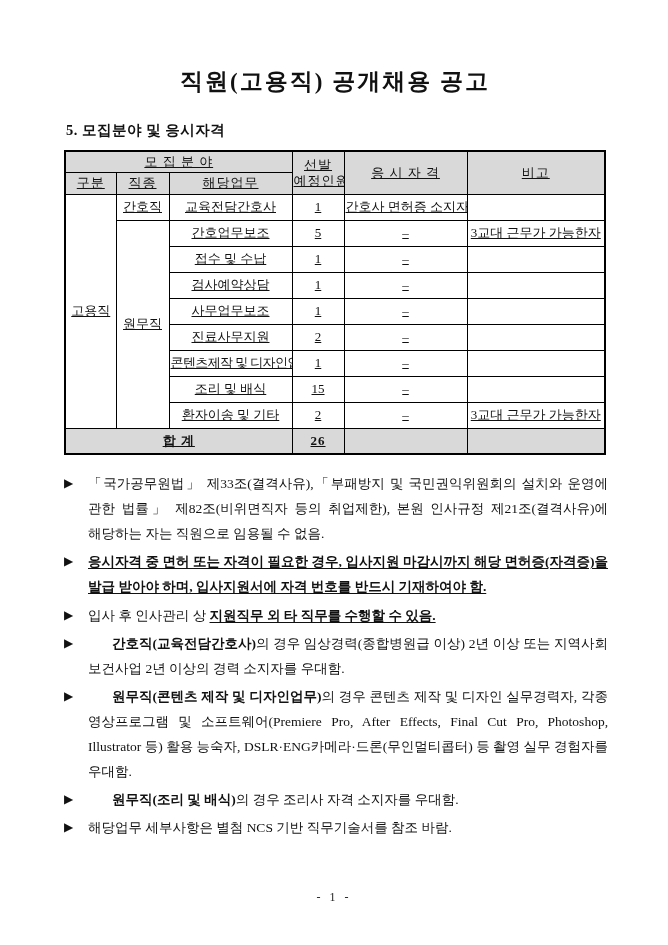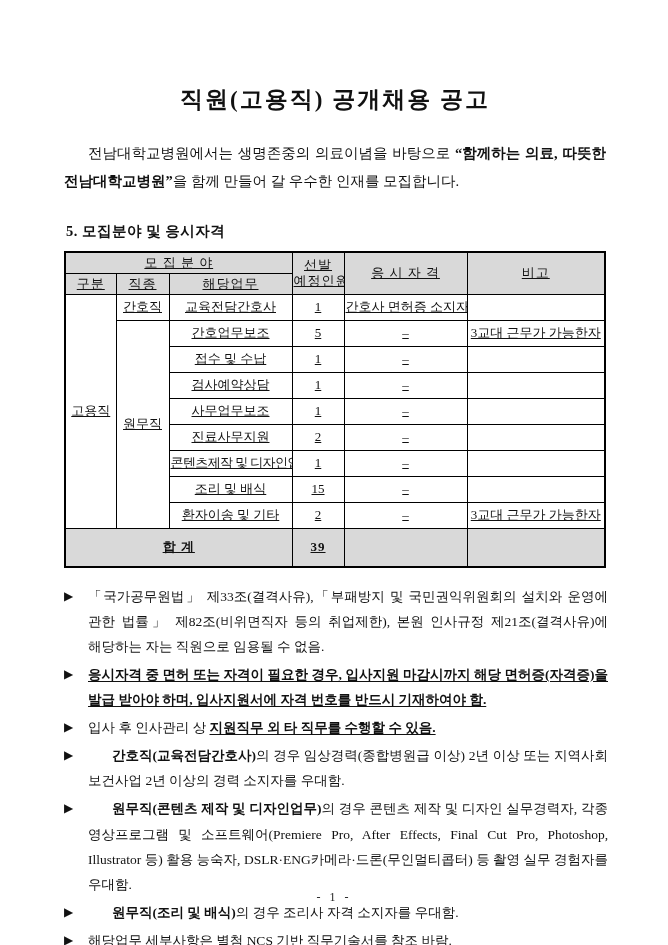--- a/index.html
+++ b/index.html
@@ -5,21 +5,21 @@
   * { box-sizing: border-box; }
   html, body { margin: 0; padding: 0; background: #e8e8e8; }
   .page {
     position: relative;
     width: 668px;
     height: 945px;
     margin: 0 auto;
     background: #ffffff;
     color: #111;
     font-family: "Liberation Serif", "DejaVu Serif", serif;
-    padding: 84px 62px 0 64px;
+    padding: 66px 62px 0 64px;
   }
   .title {
     margin: 0 0 24px 0;
     font-size: 23px;
     font-weight: bold;
     text-align: center;
     letter-spacing: 2px;
   }
   .intro {
     margin: 0 0 26px 0;
@@ -53,21 +53,21 @@
     padding: 2px 1px;
     overflow: hidden;
     white-space: nowrap;
     line-height: 1.25;
   }
   table.recruit thead th { background: #d9d9d9; height: 21px; letter-spacing: 1px; }
   table.recruit tbody td { height: 26px; background: #fff; }
   table.recruit tr.total td {
     background: #d9d9d9;
     font-weight: bold;
-    height: 38px;
+    height: 26px;
     letter-spacing: 1px;
   }
   td.tight { font-size: 11.5px; letter-spacing: -0.6px; }
   ul.notes {
     list-style: none;
     margin: 0;
     padding: 0;
     width: 544px;
   }
   ul.notes li {
@@ -93,21 +93,20 @@
     color: #222;
   }
 </style>
 </head>
 <body>
 
 <div class="page">
 
   <h1 class="title">직원(고용직) 공개채용 공고</h1>
 
-  <p class="intro"><span>전남대학교병원에서는 생명존중의 의료이념을 바탕으로 </span><span class="q">“함께하는 의료, 따뜻한 전남대학교병원”</span><span>을 함께 만들어 갈 우수한 인재를 모집합니다.</span></p>
 
   <h2 class="section-heading">5. 모집분야 및 응시자격</h2>
 
   <table class="recruit">
     <colgroup>
       <col style="width:51px">
         <col style="width:53px">
         <col style="width:123px">
       <col style="width:52px">
         <col style="width:123px">
@@ -179,21 +178,21 @@
         <td></td>
       </tr>
       <tr>
         <td>환자이송 및 기타</td>
         <td>2</td>
         <td>–</td>
         <td>3교대 근무가 가능한자</td>
       </tr>
       <tr class="total">
         <td colspan="3">합   계</td>
-        <td>39</td>
+        <td>26</td>
         <td></td>
         <td></td>
       </tr>
     </tbody>
   </table>
 
   <ul class="notes">
     <li>
       <span class="mk">▶</span>
       <span class="bt"><span>「국가공무원법」 제33조(결격사유),「부패방지 및 국민권익위원회의 설치와 운영에 관한 법률」 제82조(비위면직자 등의 취업제한), 본원 인사규정 제21조(결격사유)에 해당하는 자는 직원으로 임용될 수 없음.</span></span>

